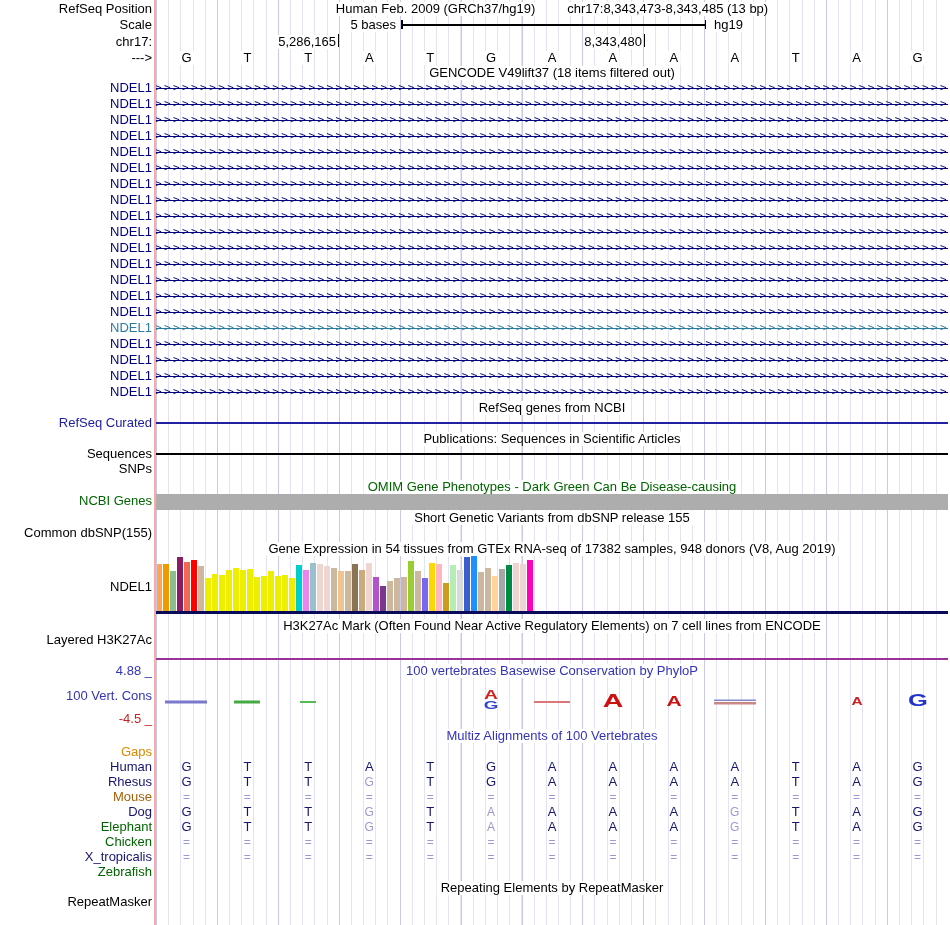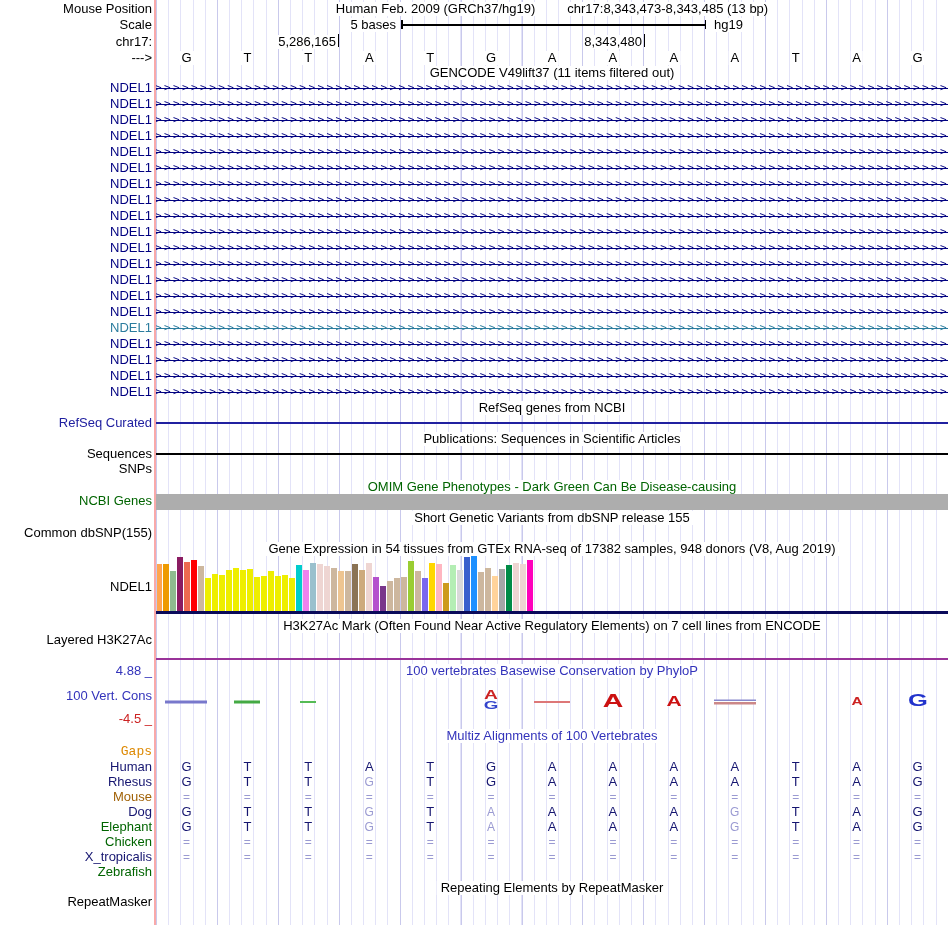--- a/index.html
+++ b/index.html
@@ -33,42 +33,42 @@
   .mzcell{position:absolute;font-size:13px;line-height:14px;transform:translateX(-50%);color:#151570;}
   .mzcell.dim{color:#9a9ad2;font-size:12px;}
 </style>
 </head>
 <body>
 
 <div id="canvas">
   <div class="grid"></div>
   <div class="pink"></div>
 
-  <span class="lab" style="top:2px">Mouse Position</span>
+  <span class="lab" style="top:2px">RefSeq Position</span>
   <div class="hdrflex">
     <span>Human Feb. 2009 (GRCh37/hg19)</span>
     <span>chr17:8,343,473-8,343,485 (13 bp)</span>
   </div>
 
   <span class="lab" style="top:18px">Scale</span>
   <span class="rtext" style="left:398px;transform:translateX(-100%)">5 bases</span>
   <div style="position:absolute;left:401px;top:24px;width:305px;height:1.5px;background:#000"></div>
   <div style="position:absolute;left:401px;top:20px;width:1.5px;height:9px;background:#000"></div>
   <div style="position:absolute;left:704.5px;top:20px;width:1.5px;height:9px;background:#000"></div>
   <span class="rtext" style="left:712px">hg19</span>
 
   <span class="lab" style="top:35px">chr17:</span>
   <span class="coord" style="left:337px">5,286,165</span>
   <div class="ctick" style="left:337.5px"></div>
   <span class="coord" style="left:643px">8,343,480</span>
   <div class="ctick" style="left:643.5px"></div>
 
   <span class="lab" style="top:51px">---&gt;</span>
 
-  <span class="title" style="top:66px">GENCODE V49lift37 (11 items filtered out)</span>
+  <span class="title" style="top:66px">GENCODE V49lift37 (18 items filtered out)</span>
   <span class="title" style="top:401px">RefSeq genes from NCBI</span>
   <span class="title" style="top:432px">Publications: Sequences in Scientific Articles</span>
   <span class="title" style="top:480px;color:#006400">OMIM Gene Phenotypes - Dark Green Can Be Disease-causing</span>
   <span class="title" style="top:511px">Short Genetic Variants from dbSNP release 155</span>
   <span class="title" style="top:542px">Gene Expression in 54 tissues from GTEx RNA-seq of 17382 samples, 948 donors (V8, Aug 2019)</span>
   <span class="title" style="top:619px">H3K27Ac Mark (Often Found Near Active Regulatory Elements) on 7 cell lines from ENCODE</span>
   <span class="title" style="top:664px;color:#3333bb">100 vertebrates Basewise Conservation by PhyloP</span>
   <span class="title" style="top:729px;color:#3333bb">Multiz Alignments of 100 Vertebrates</span>
   <span class="title" style="top:881px">Repeating Elements by RepeatMasker</span>
 
@@ -260,21 +260,21 @@
     <div class="cons-dash" style="left: 247.385px; top: 702px; width: 26px; height: 3px; background: rgb(68, 170, 68);"></div>
     <div class="cons-dash" style="left: 308.308px; top: 702px; width: 16px; height: 2px; background: rgb(85, 187, 85);"></div>
     <span class="cons-letter" style="color: rgb(204, 34, 34); font-size: 12px; left: 491.077px; top: 696px; transform: translate(-50%, -55%) scaleX(1.6);">A</span>
     <span class="cons-letter" style="color: rgb(51, 68, 204); font-size: 11px; left: 491.077px; top: 706px; transform: translate(-50%, -55%) scaleX(1.7);">G</span>
     <div class="cons-dash" style="left: 552px; top: 702px; width: 36px; height: 2px; background: rgb(221, 119, 119);"></div>
     <span class="cons-letter" style="color: rgb(204, 17, 17); font-size: 19px; left: 612.923px; top: 702px; transform: translate(-50%, -55%) scaleX(1.5);">A</span>
     <span class="cons-letter" style="color: rgb(204, 17, 17); font-size: 14px; left: 673.846px; top: 702px; transform: translate(-50%, -55%) scaleX(1.5);">A</span>
     <div class="cons-dash" style="left: 734.769px; top: 702px; width: 42px; height: 5px; background: linear-gradient(rgb(136, 136, 204) 0px, rgb(136, 136, 204) 2px, rgb(255, 255, 255) 2px, rgb(255, 255, 255) 3px, rgb(204, 136, 136) 3px, rgb(204, 136, 136) 5px);"></div>
     <span class="cons-letter" style="color: rgb(204, 34, 34); font-size: 11px; left: 856.615px; top: 702px; transform: translate(-50%, -55%) scaleX(1.4);">A</span>
     <span class="cons-letter" style="color: rgb(34, 51, 204); font-size: 17px; left: 917.538px; top: 702px; transform: translate(-50%, -55%) scaleX(1.5);">G</span>
-    <span class="lab" style="top: 745px; color: rgb(221, 136, 0); font-family: Liberation Mono, monospace;">Gaps</span>
+    <span class="lab" style="top: 745px; color: rgb(221, 136, 0);">Gaps</span>
     <span class="lab" style="top: 760px; color: rgb(21, 21, 112);">Human</span>
     <span class="mzcell" style="left: 186.462px; top: 760px;">G</span>
     <span class="mzcell" style="left: 247.385px; top: 760px;">T</span>
     <span class="mzcell" style="left: 308.308px; top: 760px;">T</span>
     <span class="mzcell" style="left: 369.231px; top: 760px;">A</span>
     <span class="mzcell" style="left: 430.154px; top: 760px;">T</span>
     <span class="mzcell" style="left: 491.077px; top: 760px;">G</span>
     <span class="mzcell" style="left: 552px; top: 760px;">A</span>
     <span class="mzcell" style="left: 612.923px; top: 760px;">A</span>
     <span class="mzcell" style="left: 673.846px; top: 760px;">A</span>

